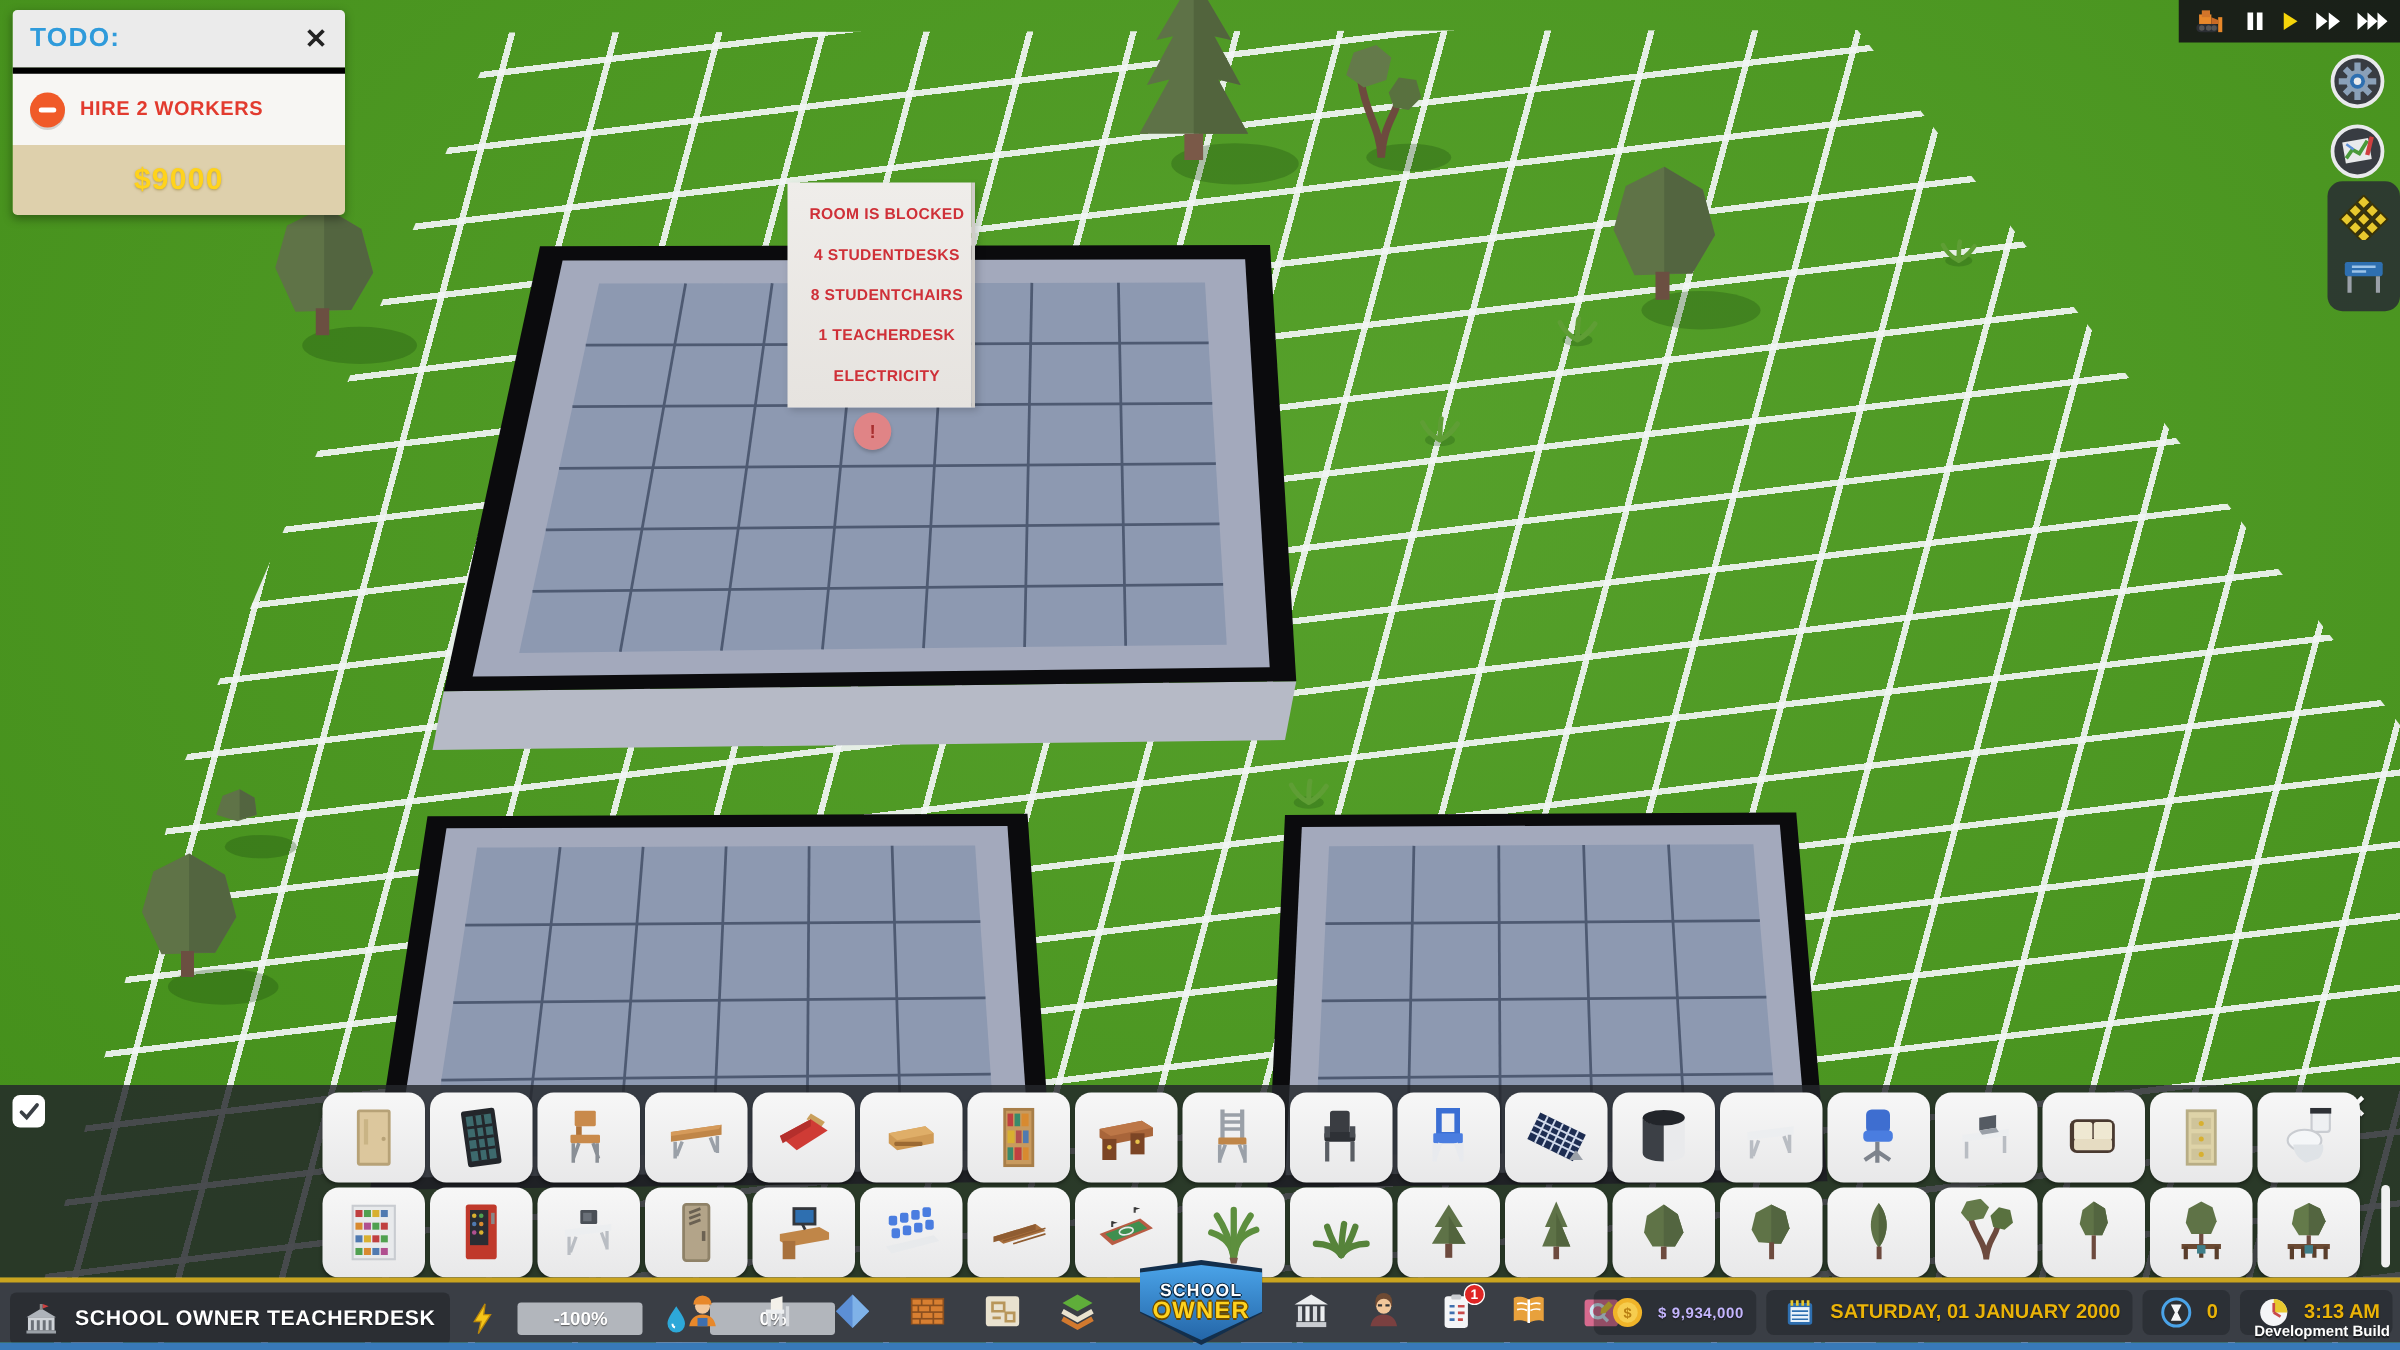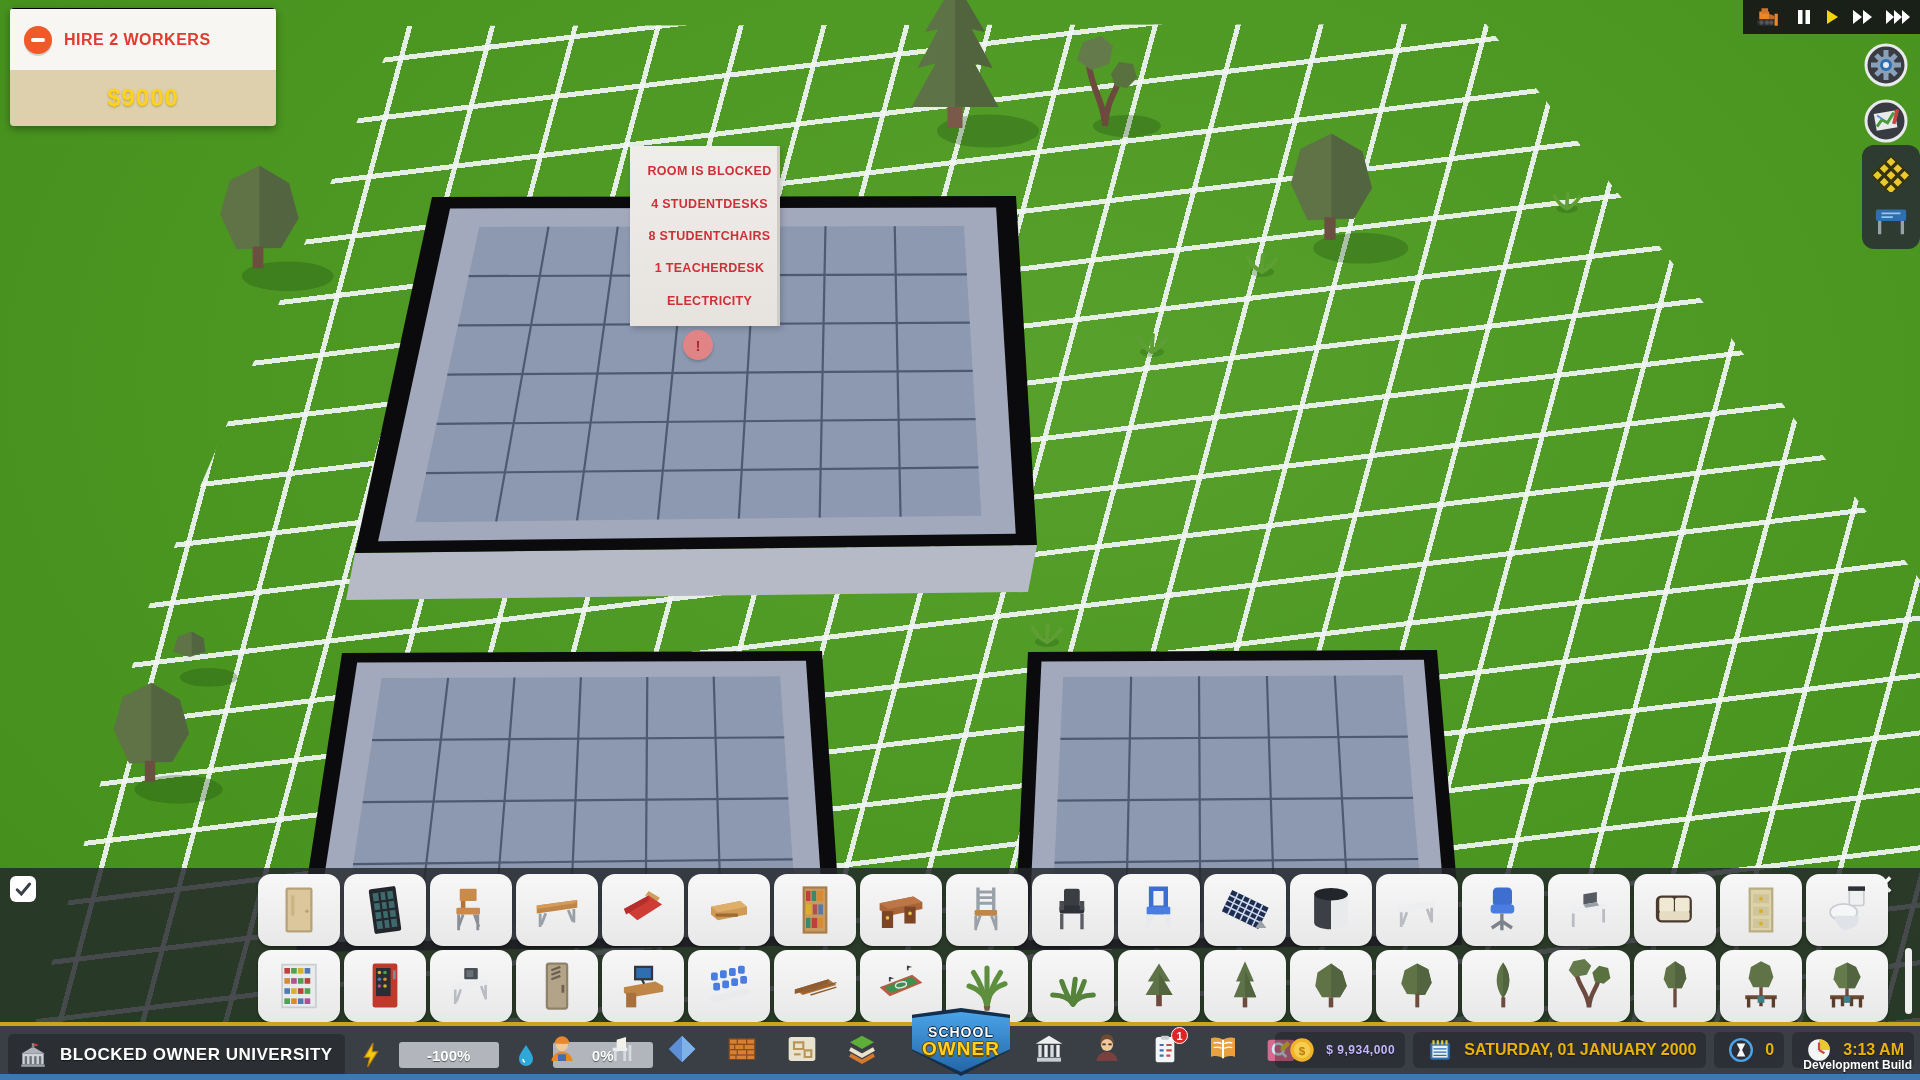--- a/index.html
+++ b/index.html
@@ -25,21 +25,21 @@
     background:rgba(233,130,130,.9); color:#a82f2f; font-weight:bold; font-size:15px;
     display:flex; align-items:center; justify-content:center; box-shadow:0 2px 3px rgba(0,0,0,.2); }
 
   
   .todo { position:absolute; left:10px; top:8px; width:266px; border-radius:4px; overflow:hidden;
     box-shadow:0 3px 8px rgba(0,0,0,.35); }
   .todo-head { height:46px; background:#ebebeb; display:flex; align-items:center; padding:0 14px; }
   .todo-title { color:#2f9bdb; font-weight:bold; font-size:21px; letter-spacing:1px; flex:1; }
   .todo-close { color:#222; font-weight:bold; font-size:22px; cursor:pointer; line-height:1; }
   .todo-body { height:62px; background:#f7f6f3; display:flex; align-items:center; padding:0 14px; gap:12px;
-    border-top:1px solid #000000; }
+    border-top:5px solid #000000; }
   .minus-badge { width:28px; height:28px; border-radius:50%; background:#f05a28;
     box-shadow:0 2px 0 rgba(0,0,0,.15); position:relative; flex:0 0 auto; }
   .minus-badge::after { content:""; position:absolute; left:7px; top:12px; width:14px; height:4px;
     border-radius:2px; background:#fff; }
   .todo-task { color:#e23b2e; font-weight:bold; font-size:16px; letter-spacing:.5px; }
   .todo-foot { height:56px; background:#ded0ac; display:flex; align-items:center; justify-content:center; }
   .todo-reward { color:#ffd31c; font-weight:bold; font-size:24px; letter-spacing:1px;
     text-shadow:0 1px 2px rgba(120,90,0,.45); }
 
   
@@ -215,20 +215,24 @@
   <div class="sign" id="sign">
       <div class="tline">ROOM IS BLOCKED</div>
       <div class="tline">4 STUDENTDESKS</div>
       <div class="tline">8 STUDENTCHAIRS</div>
       <div class="tline">1 TEACHERDESK</div>
       <div class="tline">ELECTRICITY</div>
     </div>
   <div class="marker">!</div>
 
   <div class="todo">
+    <div class="todo-head">
+      <span class="todo-title">TODO:</span>
+      <span class="todo-close">✕</span>
+    </div>
     <div class="todo-body">
       <span class="minus-badge"></span>
       <span class="todo-task">HIRE 2 WORKERS</span>
     </div>
     <div class="todo-foot">
       <span class="todo-reward">$9000</span>
     </div>
   </div>
 
   <div class="speedbar">
@@ -682,21 +686,21 @@
               <rect x="3" y="10" width="18" height="9" fill="#cfd3d8"></rect>
               <g fill="#6b7077">
                 <rect x="5" y="12" width="2" height="7"></rect>
                 <rect x="9" y="12" width="2" height="7"></rect>
                 <rect x="13" y="12" width="2" height="7"></rect>
                 <rect x="17" y="12" width="2" height="7"></rect>
               </g>
               <rect x="2" y="19" width="20" height="2" fill="#9aa0a6"></rect>
             </svg>
         </span>
-        <span class="school-name">BLOCKED OWNER UNIVERSITY</span>
+        <span class="school-name">SCHOOL OWNER TEACHERDESK</span>
       </div>
       <span class="bicon">
         <svg width="26" height="28" viewBox="0 0 24 24">
             <path d="M13 1L5 14h5l-2 9 9-14h-5z" fill="#f5c518" stroke="#b8860b" stroke-width="1"></path>
           </svg>
       </span>
       <div class="stat-box">-100%</div>
       <span class="bicon">
         <svg width="24" height="28" viewBox="0 0 24 24">
             <path d="M12 2C8 8 5 12 5 16a7 7 0 0 0 14 0c0-4-3-8-7-14z" fill="#2da8d8"></path>

